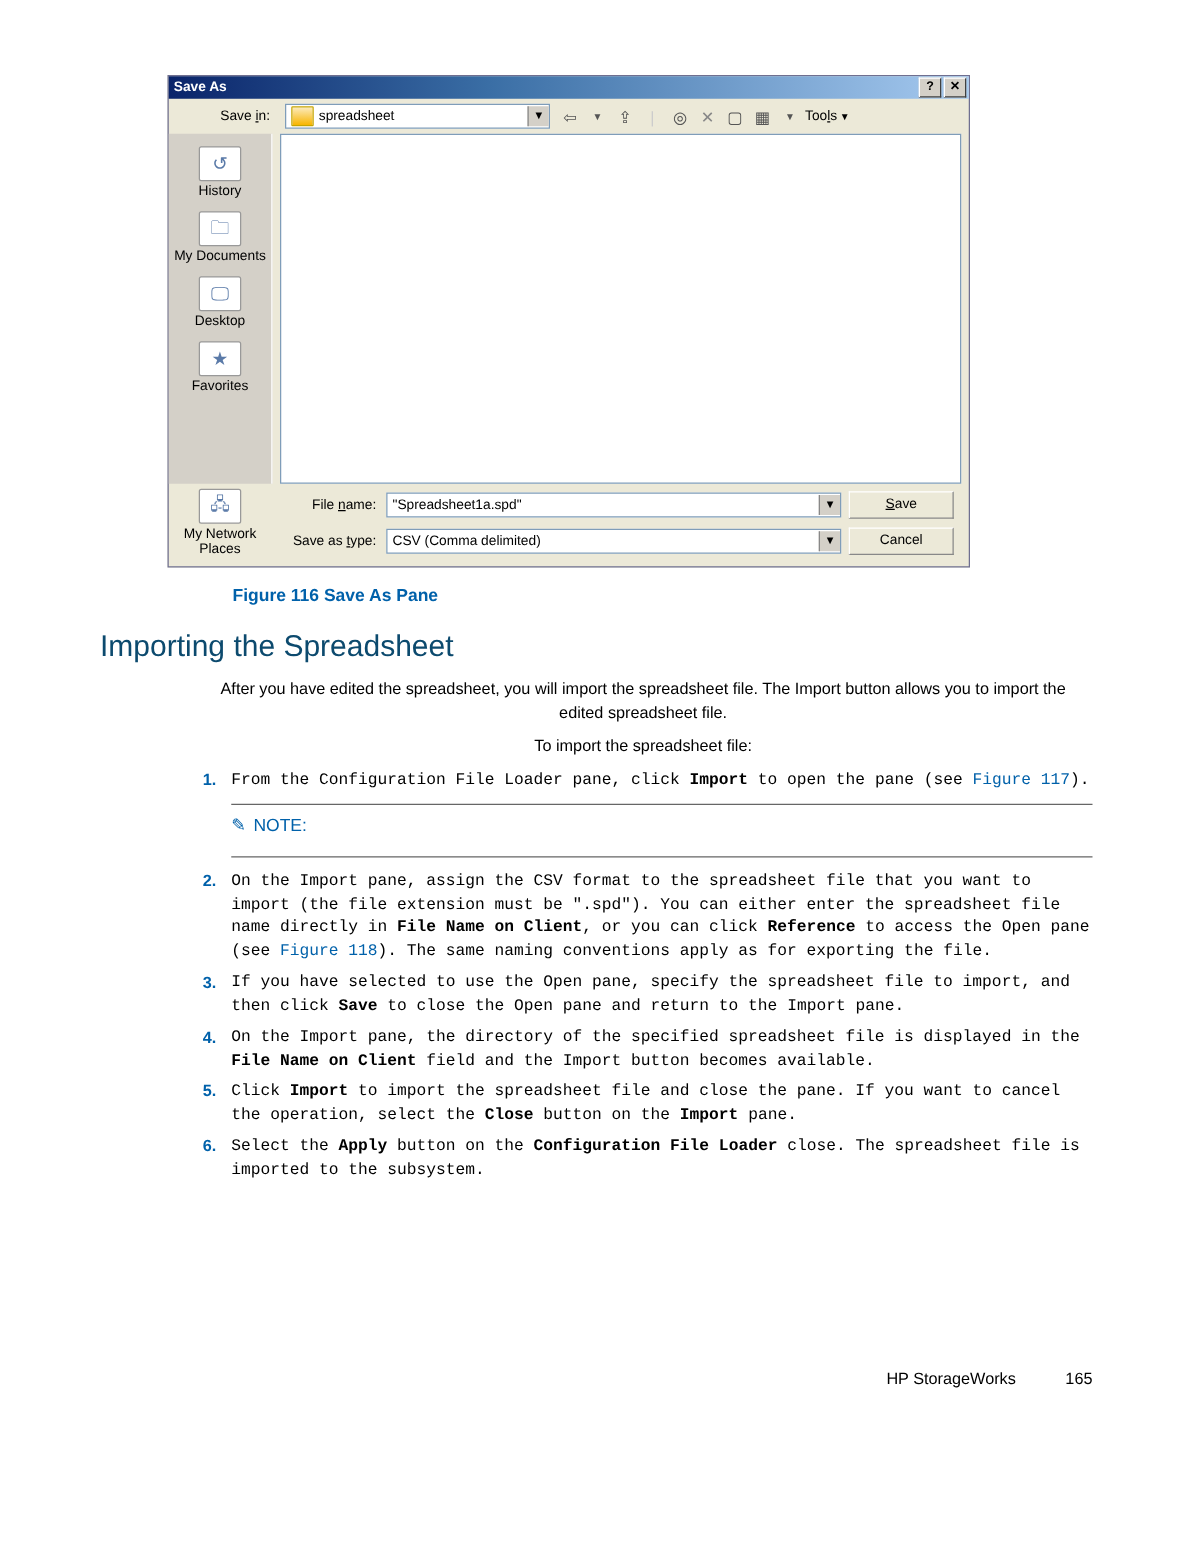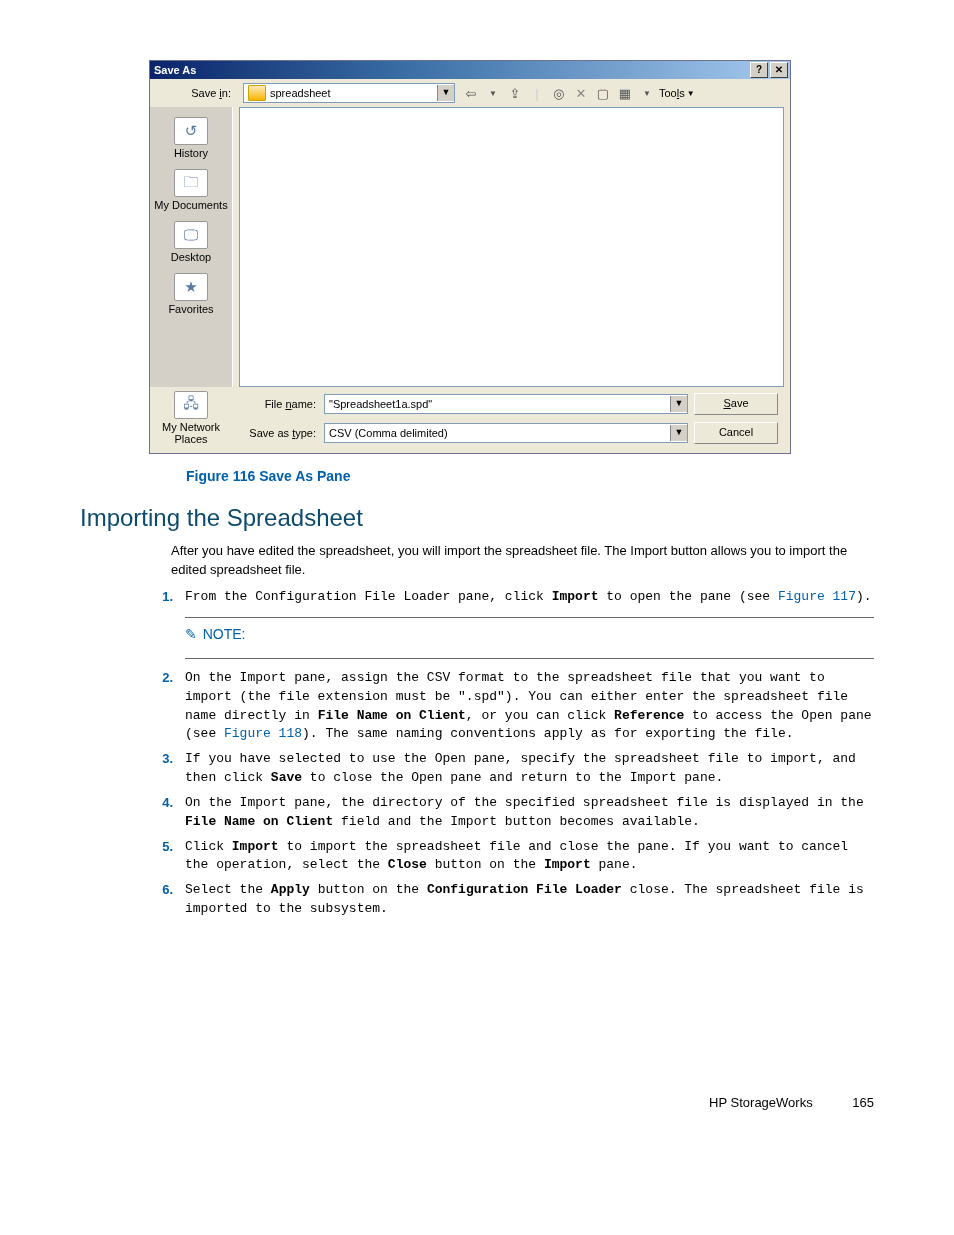--- a/index.html
+++ b/index.html
@@ -12,21 +12,21 @@
     width: 954px;
   }
   .page {
     padding: 60px 80px 40px 80px;
     position: relative;
     min-height: 1150px;
     box-sizing: border-box;
   }
   
   .dialog {
-    margin-left: 69px;
+    margin-left: 54px;
     width: 640px;
     border: 1px solid #6f6f90;
     background: #ece9d8;
     font-family: Tahoma, sans-serif;
     font-size: 11px;
   }
   .titlebar {
     background: linear-gradient(to right, #0a246a 0%, #3a6ea5 40%, #a6caf0 100%);
     color: #fff;
     font-weight: bold;
@@ -175,21 +175,21 @@
     font-size: 14px;
   }
   h2.section {
     color: #0c4a6e;
     font-weight: normal;
     font-size: 24px;
     margin: 10px 0 10px 0;
     font-family: "Trebuchet MS", Arial, sans-serif;
   }
   .body-text { margin-left: 75px; line-height:1.45; }
-  p { margin: 8px 16px; }
+  p { margin: 8px 16px; text-align: center; }
   ol.steps {
     margin: 6px 0 6px 0;
     padding-left: 0;
     list-style: none;
   }
   ol.steps li {
     display:flex;
     gap: 12px;
     margin: 6px 0;
   }
@@ -307,20 +307,21 @@
       <div class="dbtn">Cancel</div>
     </div>
   </div>
 
   <div class="fig-caption">Figure 116 Save As Pane</div>
 
   <h2 class="section">Importing the Spreadsheet</h2>
 
   <div class="body-text">
     <p>After you have edited the spreadsheet, you will import the spreadsheet file. The Import button allows you to import the edited spreadsheet file.</p>
+    <p>To import the spreadsheet file:</p>
 
     <ol class="steps">
       <li>
         <span class="num">1.</span>
         <span class="litxt">
           <span>From the Configuration File Loader pane, click </span><b>Import</b><span> to open the pane (see </span><span class="link">Figure 117</span><span>).</span>
         </span>
       </li>
     </ol>
 

